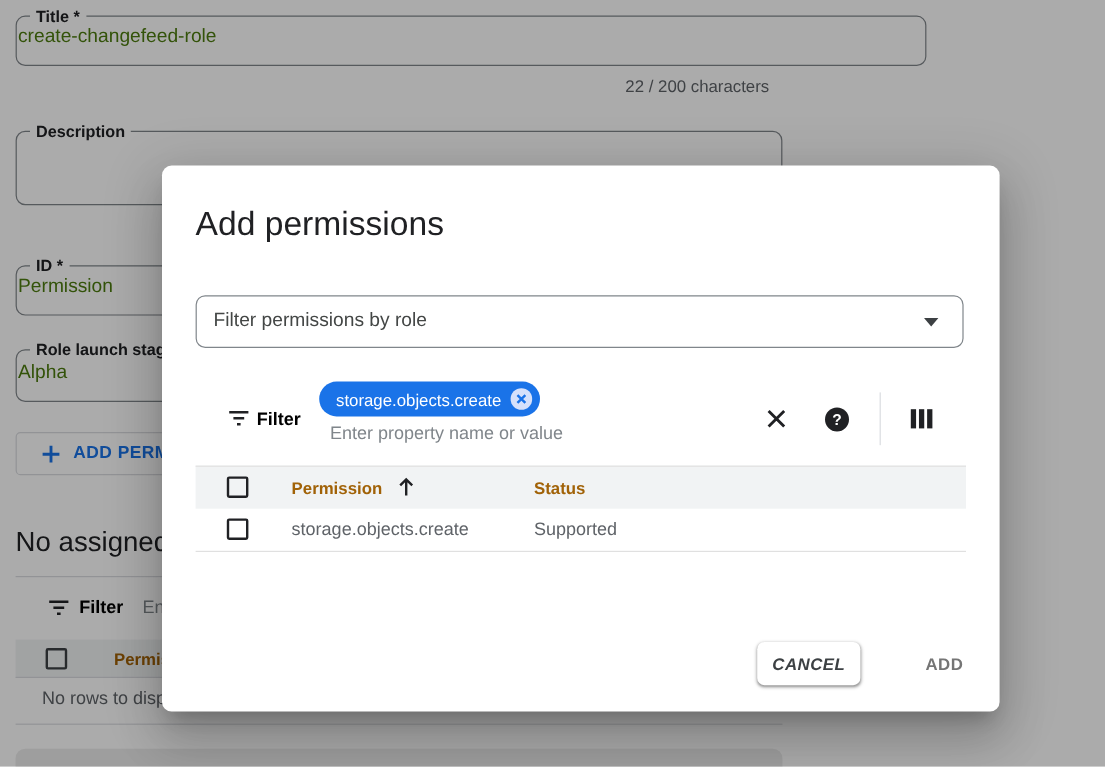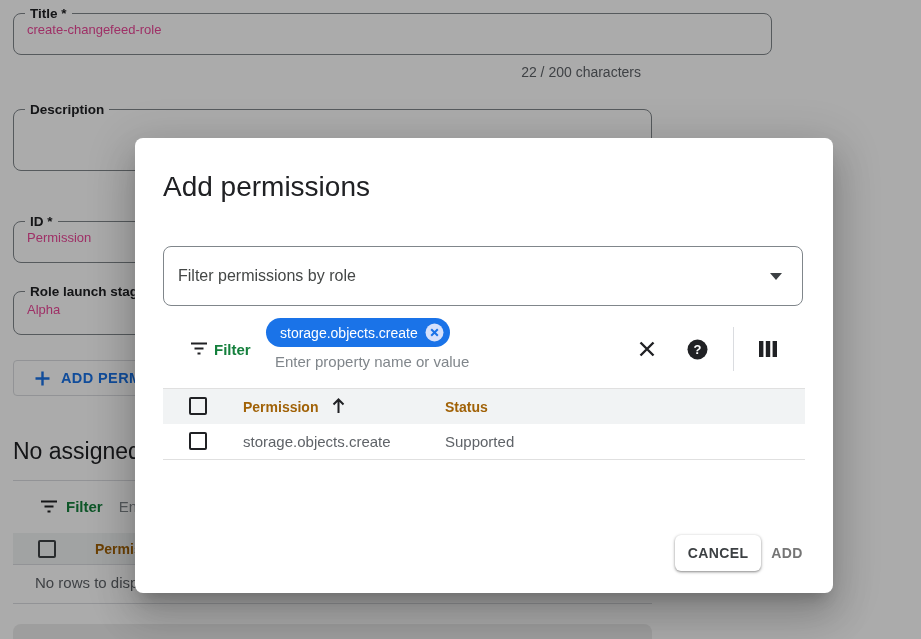--- a/index.html
+++ b/index.html
@@ -6,54 +6,54 @@
   html,body { width:921px; height:639px; overflow:hidden; }
   body { font-family:"Liberation Sans","DejaVu Sans",sans-serif; background:#fff; position:relative; }
   .abs { position:absolute; }
 
   
   .page { position:absolute; inset:0; background:#fff; }
 
   .tf { position:absolute; border:1px solid #80868b; border-radius:8px; background:#fff; }
   .tf-label { position:absolute; top:-9px; left:11px; background:#fff; padding:0 5px;
               font-size:13.5px; font-weight:700; color:#202124; white-space:nowrap; line-height:17px; }
-  .tf-value { position:absolute; left:13px; top:8px; font-size:13px; color:#ec4899; white-space:nowrap; }
+  .tf-value { position:absolute; left:1px; top:8px; font-size:16px; color:#4d7c0f; white-space:nowrap; }
 
   .counter { position:absolute; font-size:14px; color:#5f6368; }
 
   .add-perm-btn { position:absolute; left:13px; top:360px; width:232px; height:36px;
                   background:#fff; border:1px solid #dadce0; border-radius:4px;
                   display:flex; align-items:center; gap:10px; padding-left:20px;
                   color:#1a73e8; font-size:14.5px; font-weight:700; letter-spacing:.4px; }
 
   .bg-heading { position:absolute; left:13px; top:438px; font-size:23px; font-weight:500; color:#202124; }
 
   .divider { position:absolute; height:1px; background:#dadce0; }
 
   .filter-row-bg { position:absolute; left:40px; top:498px; display:flex; align-items:center; gap:8px; }
-  .filter-label { font-size:15px; font-weight:700; color:#15803d; }
+  .filter-label { font-size:15px; font-weight:700; color:#000000; }
   .filter-ph { font-size:15px; color:#80868b; white-space:nowrap; }
 
   .thead-bg { position:absolute; left:13px; top:533px; width:639px; height:32px; background:#f1f3f4;
               border-bottom:1px solid #dadce0; }
   .cb { position:absolute; width:18px; height:18px; border:2px solid #3c4043; border-radius:2px; background:transparent; }
   .th-text { position:absolute; font-size:14px; font-weight:700; color:#a16207; white-space:nowrap; }
   .norows { position:absolute; left:35px; top:574px; font-size:15px; color:#5f6368; }
   .gray-box { position:absolute; left:13px; top:624px; width:639px; height:40px; background:#ececec; border-radius:8px; }
 
   
   .scrim { position:absolute; inset:0; background:rgba(0,0,0,0.33); z-index:5; }
 
   
   .modal { position:absolute; left:135px; top:138px; width:698px; height:455px; background:#fff;
            border-radius:8px; z-index:10;
            box-shadow:0 11px 15px -7px rgba(0,0,0,.2), 0 24px 38px 3px rgba(0,0,0,.14), 0 9px 46px 8px rgba(0,0,0,.12); }
   .modal-title { position:absolute; left:28px; top:33px; font-size:28px; font-weight:400; color:#202124; }
 
-  .role-filter { position:absolute; left:28px; top:108px; width:640px; height:60px;
+  .role-filter { position:absolute; left:28px; top:108px; width:640px; height:44px;
                  border:1px solid #80868b; border-radius:8px; background:#fff;
                  display:flex; align-items:center; padding:0 20px 0 14px; cursor:pointer; }
   .role-filter-text { font-size:16px; color:#444746; flex:1; }
   .caret-down { width:0; height:0; border-left:6px solid transparent; border-right:6px solid transparent;
                 border-top:7px solid #3c4043; }
 
   .chip { position:absolute; left:131px; top:180px; height:29px; border-radius:14.5px; background:#1a73e8;
           display:flex; align-items:center; gap:7px; padding:0 6px 0 14px; }
   .chip-text { color:#fff; font-size:14px; }
   .toolbar-input { position:absolute; left:140px; top:212px; width:330px; height:22px; border:none; outline:none;
@@ -62,24 +62,24 @@
 
   .icon-btn { position:absolute; width:36px; height:36px; display:flex; align-items:center; justify-content:center; }
   .vdivider { position:absolute; width:1px; background:#dadce0; }
 
   .mtable-head { position:absolute; left:28px; top:250px; width:642px; height:36px; background:#f1f3f4;
                  border-top:1px solid #e0e0e0; }
   .mtable-row  { position:absolute; left:28px; top:286px; width:642px; height:36px; background:#fff;
                  border-bottom:1px solid #e0e0e0; }
   .td-text { position:absolute; font-size:15px; color:#5f6368; white-space:nowrap; }
 
-  .cancel-btn { position:absolute; left:540px; top:397px; width:86px; height:36px; background:#fff;
+  .cancel-btn { position:absolute; left:496px; top:397px; width:86px; height:36px; background:#fff;
                 border:none; border-radius:6px; font-family:inherit;
                 font-size:14px; font-weight:700; letter-spacing:.4px; color:#3c4043;
-                box-shadow:0 1px 2px rgba(0,0,0,.3), 0 1px 3px 1px rgba(0,0,0,.15); cursor:pointer; }
+                box-shadow:0 1px 2px rgba(0,0,0,.3), 0 1px 3px 1px rgba(0,0,0,.15); cursor:pointer;font-style:italic; }
   .add-btn { position:absolute; left:624px; top:397px; width:56px; height:36px; background:transparent; border:none;
              font-family:inherit; font-size:14px; font-weight:700; letter-spacing:.4px; color:#757575; }
 </style>
 </head>
 <body>
 
 <div class="page">
 
   <div class="tf" style="left:13px; top:13px; width:759px; height:42px;">
     <span class="tf-label">Title *</span>

